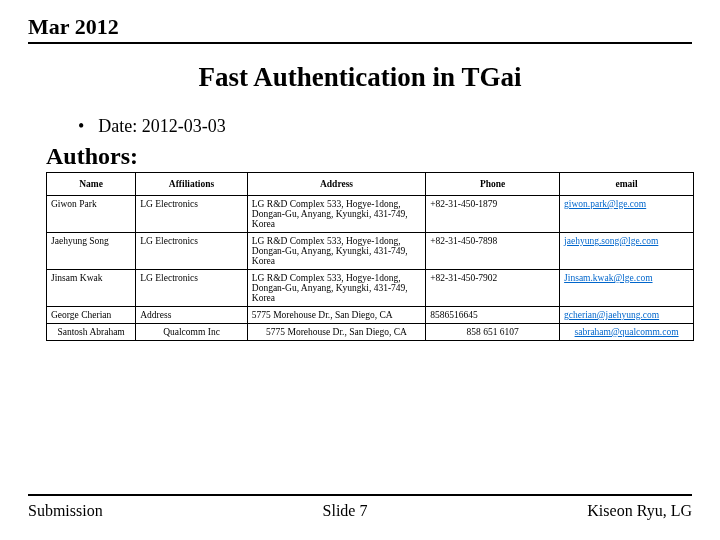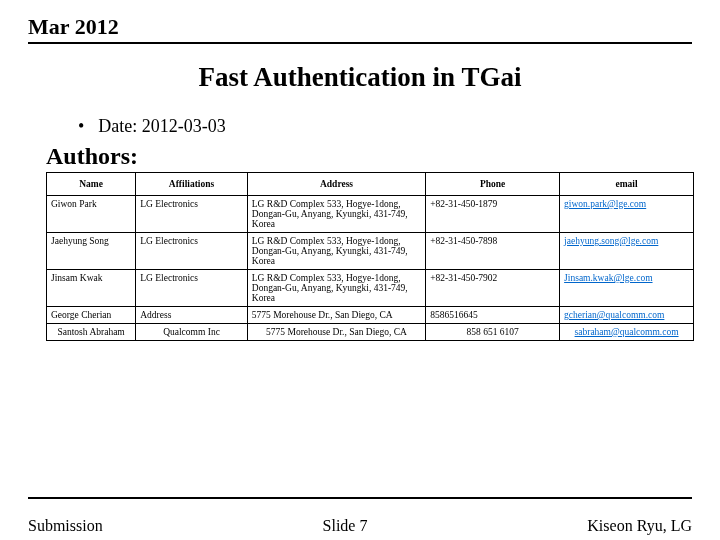--- a/index.html
+++ b/index.html
@@ -58,26 +58,26 @@
   table.authors td.pad-v { padding-top: 6px; padding-bottom: 24px; }
   .email-link {
     color: #0066cc;
     text-decoration: underline;
   }
   .row6 td { text-align: center; padding: 4px 2px; }
   .footer {
     position: absolute;
     left: 28px;
     right: 28px;
-    bottom: 5px;
+    bottom: 20px;
     border-top: 2px solid #000;
     display: flex;
     justify-content: space-between;
     font-size: 16px;
-    padding-top: 18px;
+    padding-top: 6px;
   }
 </style>
 </head>
 <body>
 
 <div class="top-bar">
   <span>Mar 2012</span>
 </div>
 
 <div class="title">Fast Authentication in TGai</div>
@@ -116,21 +116,21 @@
     <td>LG Electronics</td>
     <td>LG R&amp;D Complex 533, Hogye-1dong, Dongan-Gu, Anyang, Kyungki, 431-749, Korea</td>
     <td>+82-31-450-7902</td>
     <td><span class="email-link">Jinsam.kwak@lge.com</span></td>
   </tr>
   <tr>
     <td>George Cherian</td>
     <td>Address</td>
     <td>5775 Morehouse Dr., San Diego, CA</td>
     <td>8586516645</td>
-    <td><span class="email-link">gcherian@qualcomm.com</span></td>
+    <td><span class="email-link">gcherian@jaehyung.com</span></td>
   </tr>
   <tr class="row6">
     <td>Santosh Abraham</td>
     <td>Qualcomm Inc</td>
     <td>5775 Morehouse Dr., San Diego, CA</td>
     <td>858 651 6107</td>
     <td><span class="email-link">sabraham@qualcomm.com</span></td>
   </tr>
 </tbody>
   </table>

